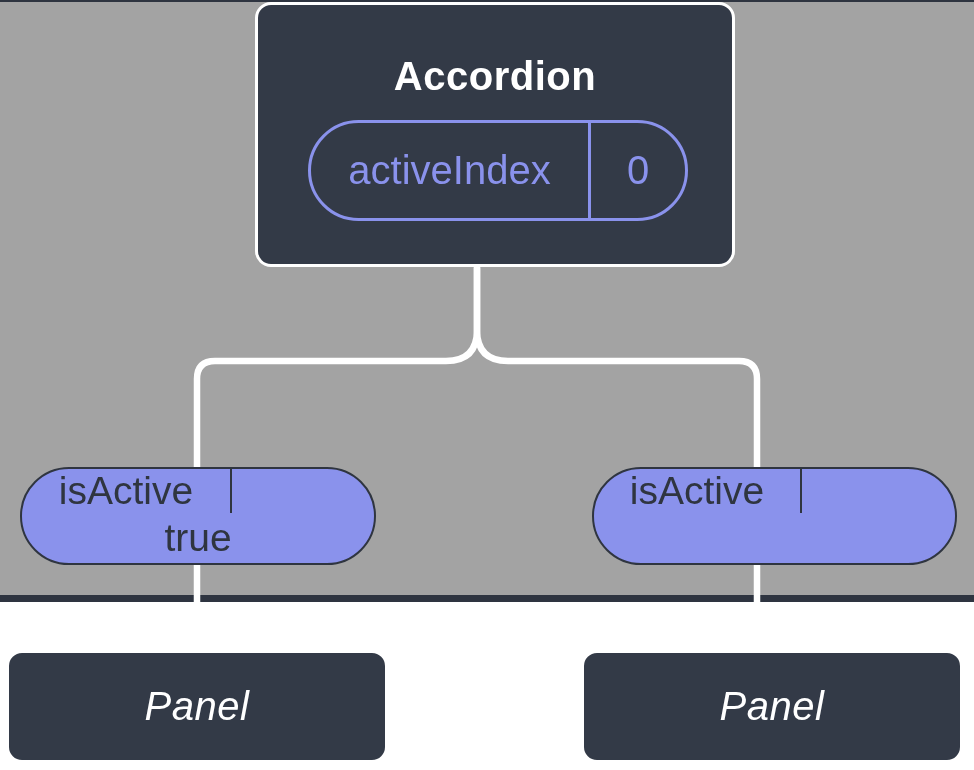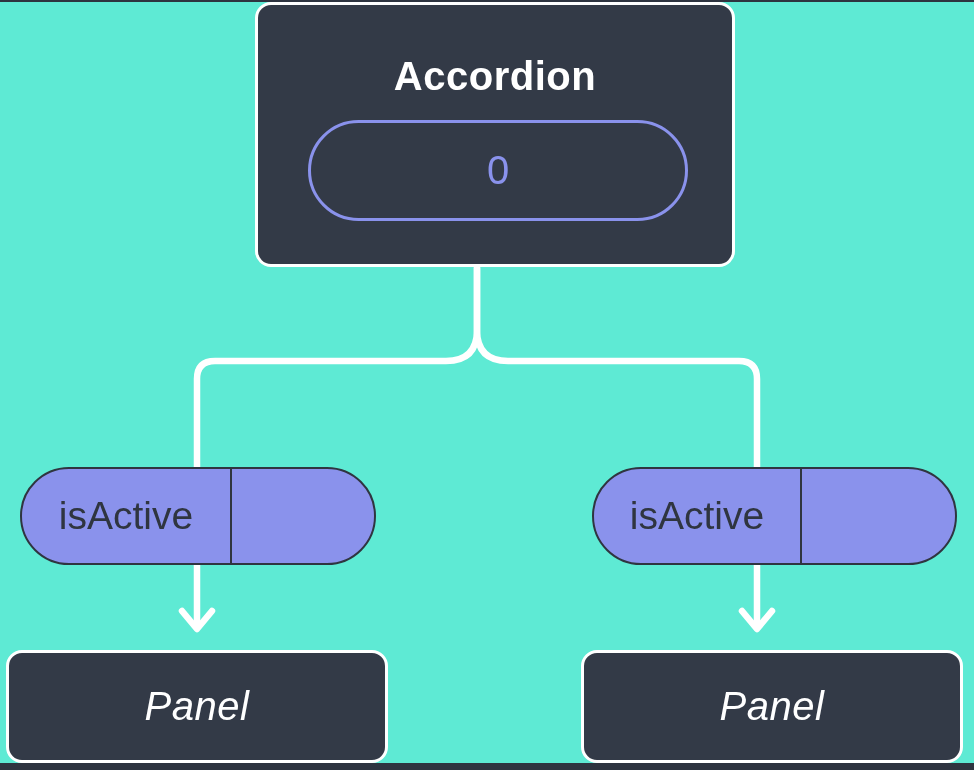--- a/index.html
+++ b/index.html
@@ -2,22 +2,22 @@
 <html><head>
 <meta charset="utf-8">
 <style>
   * { margin: 0; padding: 0; box-sizing: border-box; }
   html, body { width: 974px; height: 770px; overflow: hidden; }
   body { font-family: "Liberation Sans", sans-serif; }
 
   .canvas {
     position: relative;
     width: 974px;
-    height: 770px;
-    background: #5eead4;
+    height: 602px;
+    background: #a3a3a3;
   }
 
   .edge-strip {
     position: absolute;
     left: 0;
     width: 974px;
     background: #2E3440;
   }
   .edge-strip.top { top: 0; height: 2px; }
   .edge-strip.bottom { bottom: 0; height: 7px; }
@@ -82,20 +82,21 @@
     top: 467px;
     height: 98px;
     background: #8A92EC;
     border: 2px solid #2F3540;
     border-radius: 60px;
     display: flex;
     align-items: stretch;
     color: #2F3540;
     font-size: 39px;
     z-index: 2;
+    flex-direction: column;
   }
   .prop-pill .pill-name {
     display: flex; align-items: center; justify-content: center;
     border-right: 2.5px solid #2F3540;
   }
   .prop-pill .pill-value {
     flex: 1;
     display: flex; align-items: center; justify-content: center;
   }
   .prop-pill.left { left: 20px; width: 356px; }
@@ -129,26 +130,28 @@
   <svg class="connectors" width="974" height="770" viewBox="0 0 974 770">
     <path class="conn-path" d="M477,268 L477,330 Q477,361 446,361 L215,361 Q197,361 197,379 L197,624"></path>
     <path class="conn-path" d="M477,268 L477,330 Q477,361 508,361 L739,361 Q757,361 757,379 L757,624"></path>
     <path class="conn-path" d="M182,611 L197,629 L212,611"></path>
     <path class="conn-path" d="M742,611 L757,629 L772,611"></path>
   </svg>
 
   <div class="node accordion-node">
     <div class="node-title">Accordion</div>
     <div class="state-pill">
+      <div class="pill-name">activeIndex</div>
       <div class="pill-value">0</div>
     </div>
   </div>
 
   <div class="prop-pill left">
     <div class="pill-name">isActive</div>
+    <div class="pill-value">true</div>
   </div>
 
   <div class="prop-pill right">
     <div class="pill-name">isActive</div>
   </div>
 
   <div class="node panel-node left">
     <div class="panel-title">Panel</div>
   </div>
 

